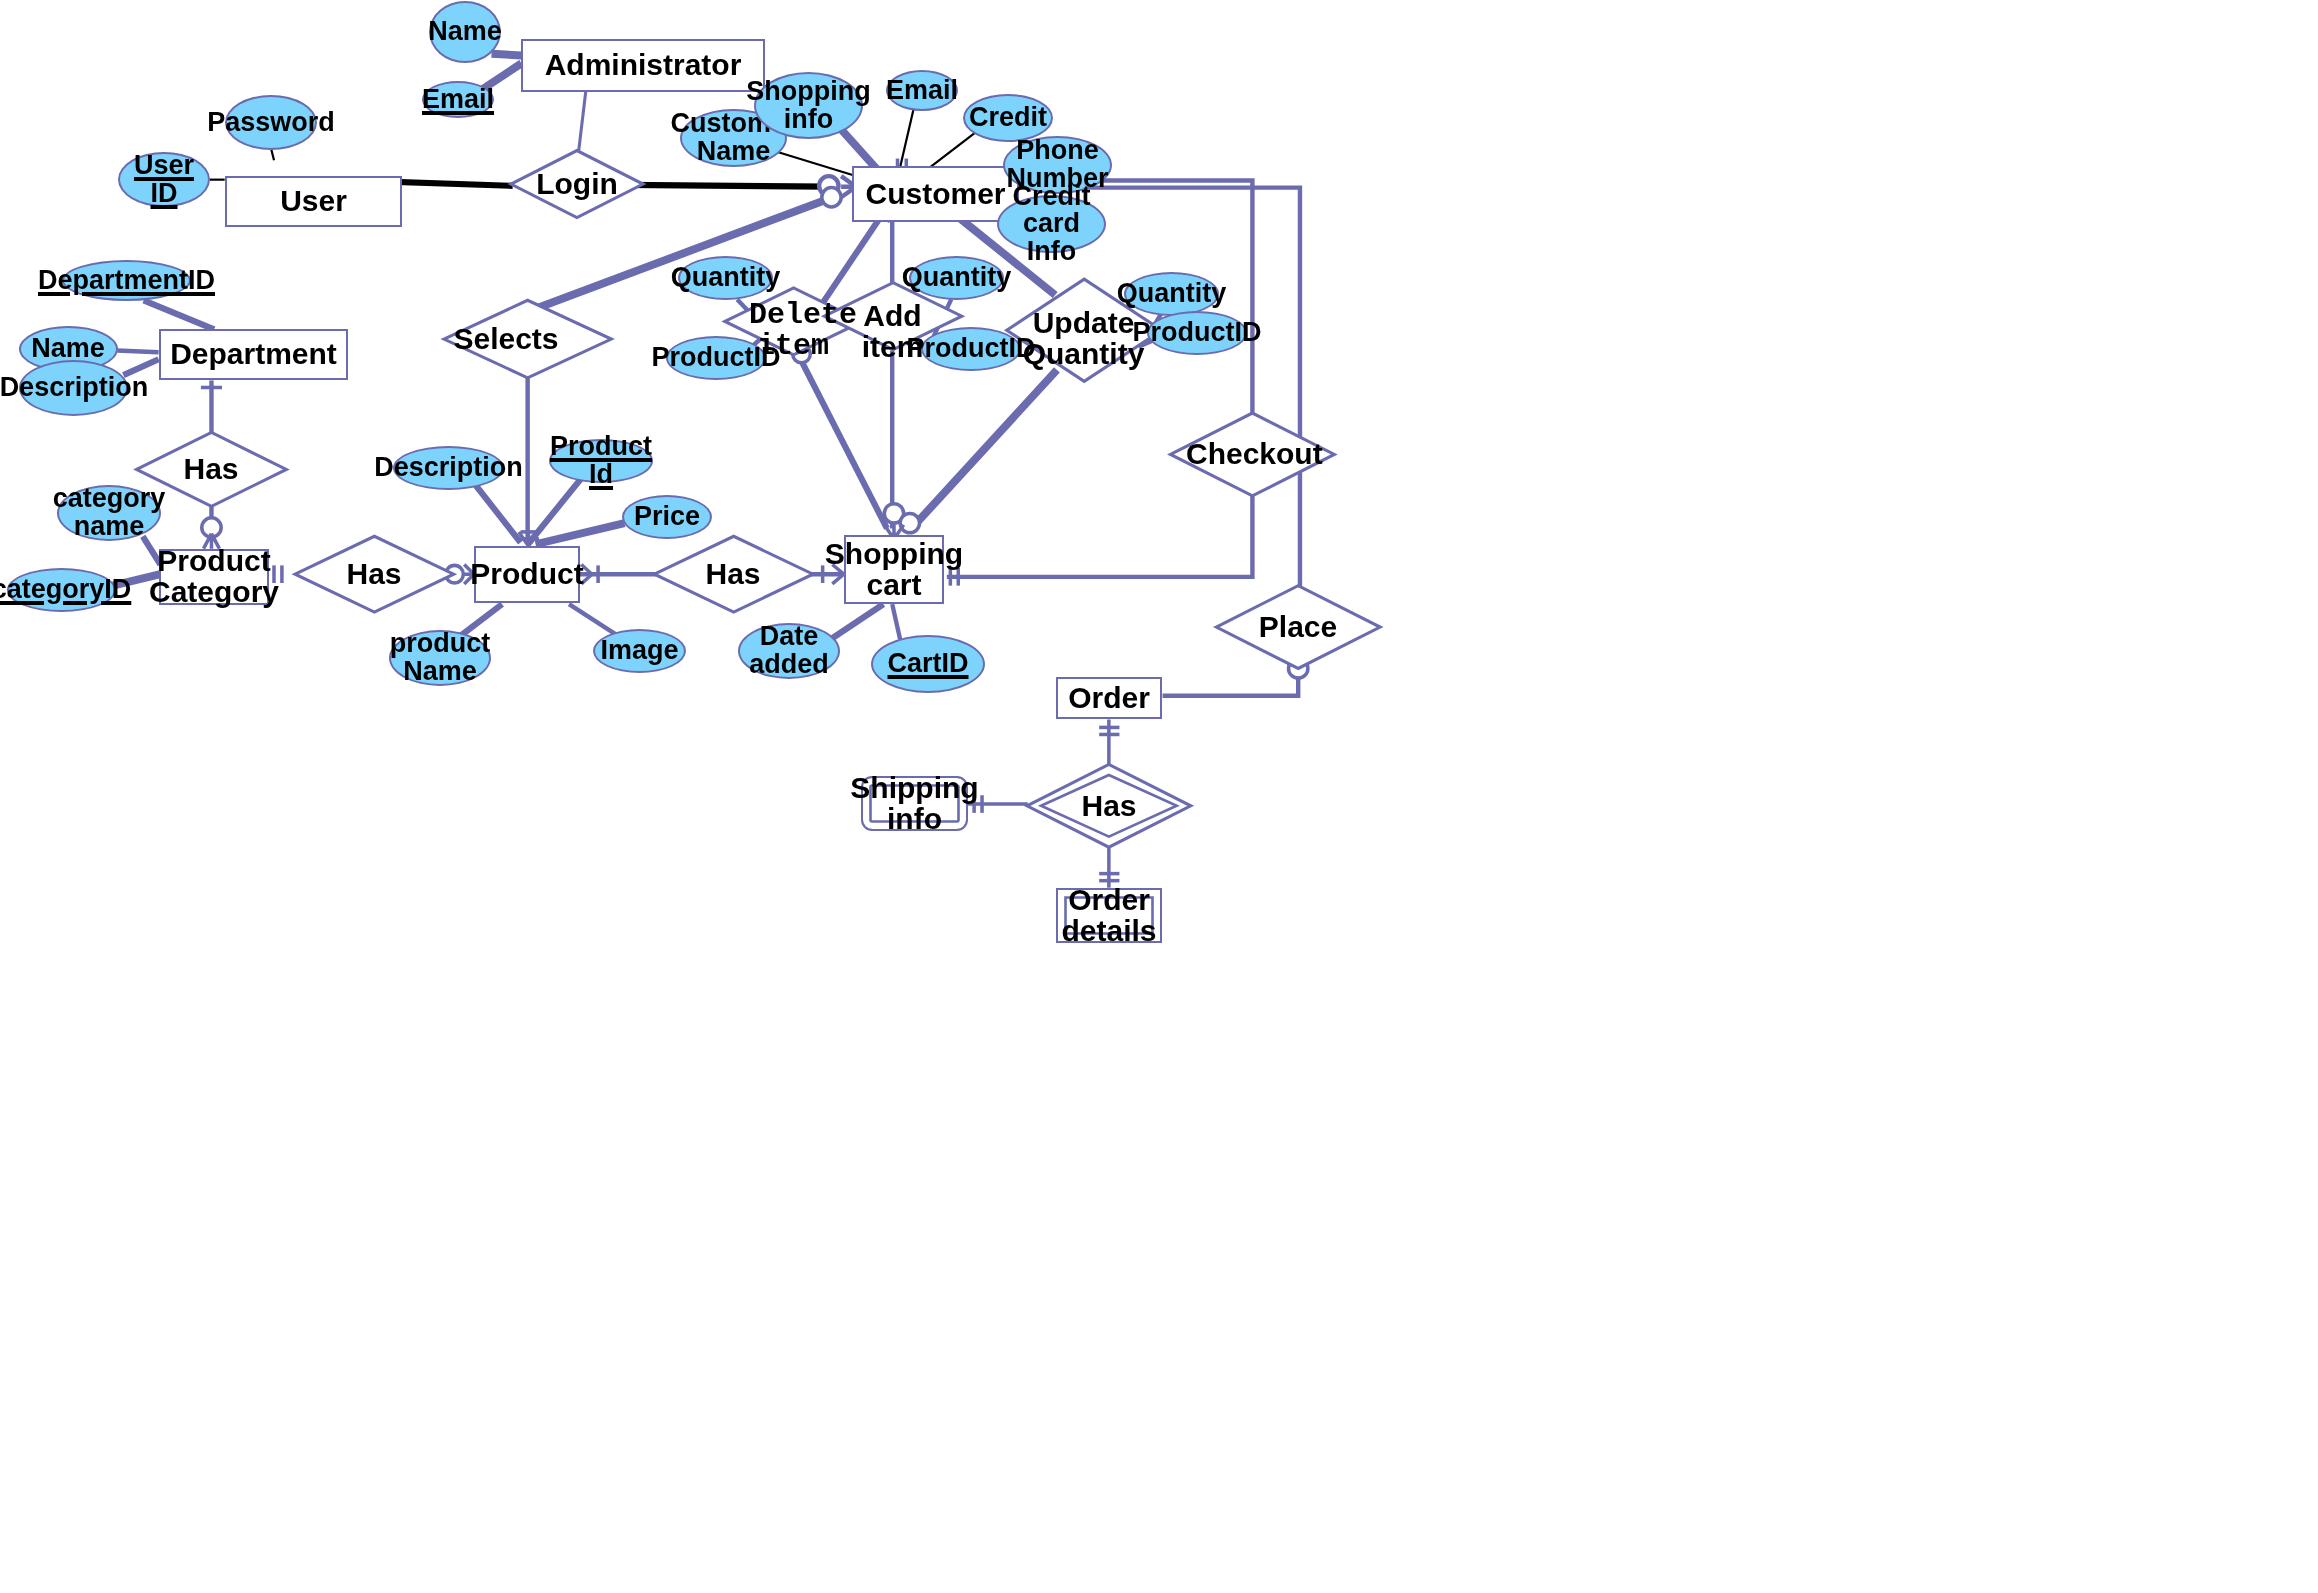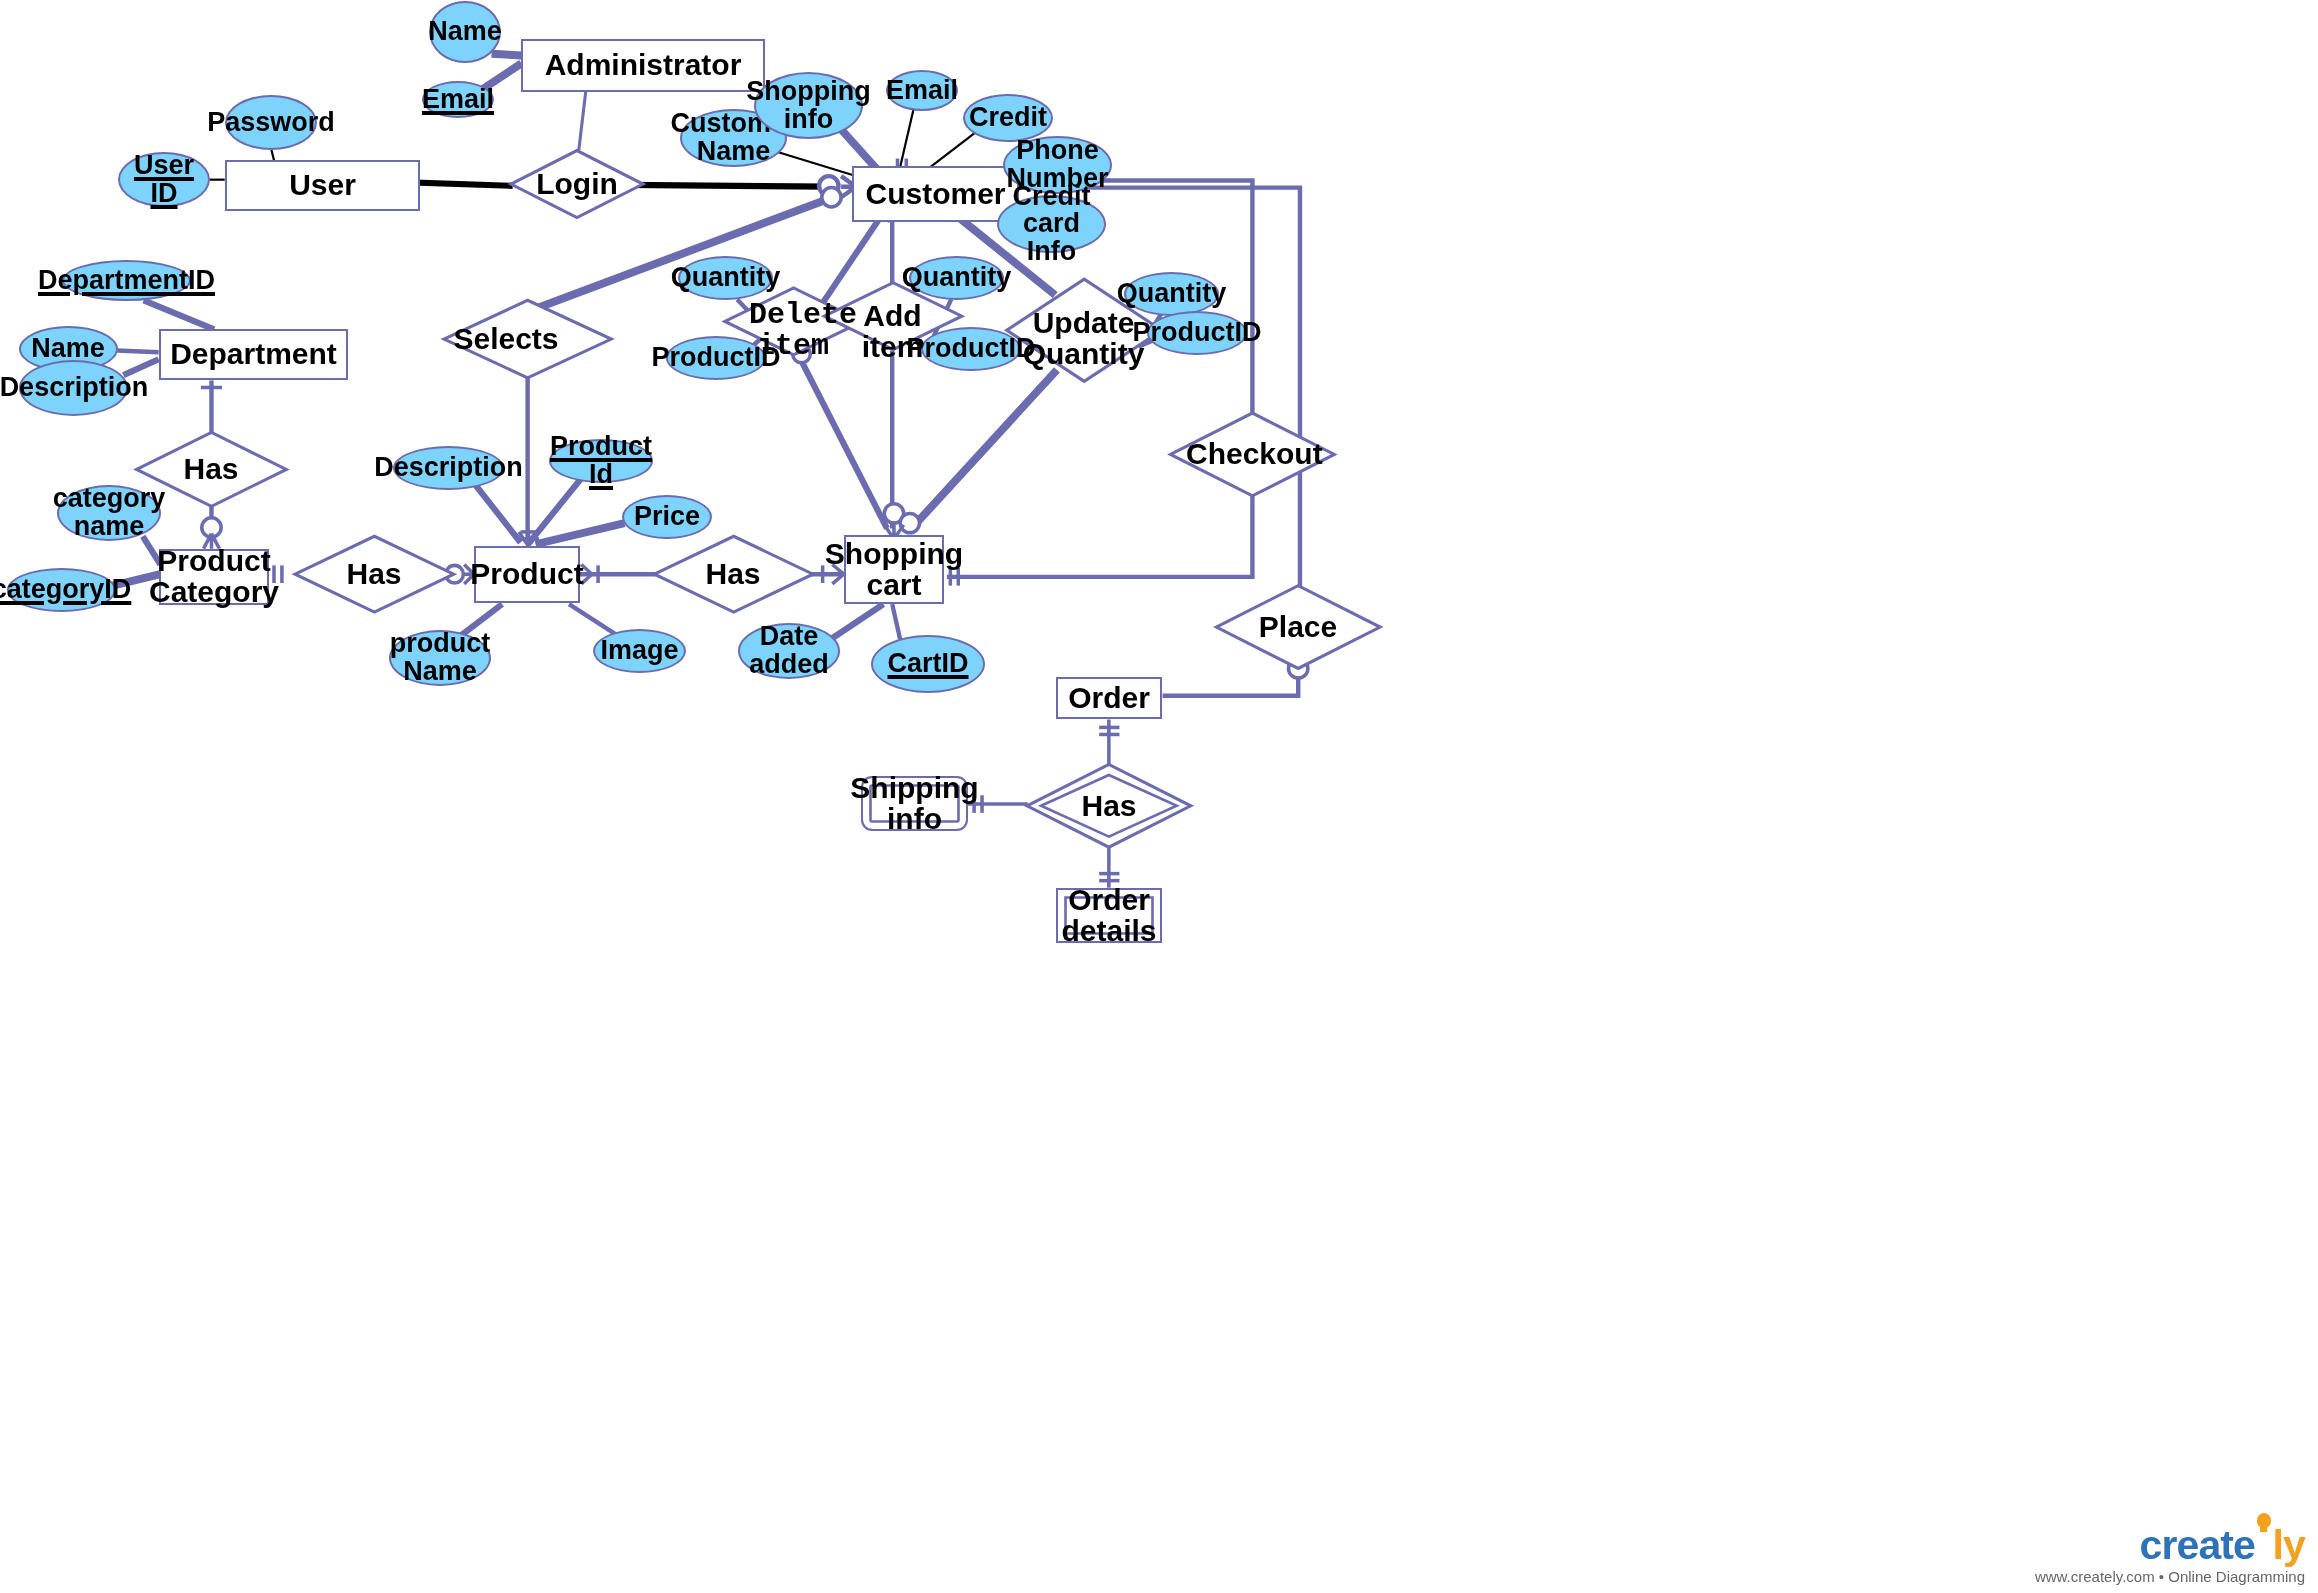--- a/index.html
+++ b/index.html
@@ -221,21 +221,21 @@
   <div class="rel-label" style="left:440px;top:324px;width:132px;">Selects</div>
   <div class="rel-label" style="left:749px;top:300px;width:88px;white-space:pre;font-family:Liberation Mono, monospace;">Delete
 item</div>
   <div class="rel-label" style="left:831px;top:301px;width:123px;">Add item</div>
   <div class="rel-label" style="left:1022px;top:308px;width:123px;white-space:pre;">Update
 Quantity</div>
   <div class="rel-label" style="left:1186px;top:439px;width:132px;">Checkout</div>
   <div class="rel-label" style="left:1232px;top:612px;width:132px;">Place</div>
   <div class="rel-label" style="left:1043px;top:791px;width:132px;">Has</div>
 
-  <div class="node entity" style="left:225px;top:160px;width:195px;height:51px;">User</div>
+  <div class="node entity" style="left:225px;top:176px;width:177px;height:51px;">User</div>
   <div class="node entity" style="left:521px;top:39px;width:244px;height:53px;">Administrator</div>
   <div class="node entity" style="left:852px;top:166px;width:167px;height:56px;text-align:right;">Customer</div>
   <div class="node entity" style="left:159px;top:329px;width:189px;height:51px;">Department</div>
   <div class="node entity" style="left:159px;top:549px;width:110px;height:56px;white-space:pre-line;">Product
 Category</div>
   <div class="node entity" style="left:474px;top:546px;width:106px;height:57px;">Product</div>
   <div class="node entity" style="left:844px;top:535px;width:100px;height:69px;white-space:pre-line;">Shopping
 cart</div>
   <div class="node entity" style="left:1056px;top:677px;width:106px;height:42px;">Order</div>
   <div class="node weak-entity" style="left:861px;top:776px;width:107px;height:55px;white-space:pre-line;border-radius:11px;">Shipping
@@ -284,19 +284,15 @@
   <div class="node attr" style="left:909px;top:256px;width:95px;height:44px;">Quantity</div>
   <div class="node attr" style="left:921px;top:327px;width:100px;height:44px;">ProductID</div>
   <div class="node attr" style="left:1124px;top:272px;width:95px;height:44px;">Quantity</div>
   <div class="node attr" style="left:1147px;top:311px;width:100px;height:44px;">ProductID</div>
   <div class="node attr" style="left:738px;top:623px;width:102px;height:56px;white-space:pre-line;">Date
 added</div>
   <div class="node attr" style="left:871px;top:635px;width:114px;height:58px;">
     <span class="key">CartID</span>
     </div>
 
-  <div class="watermark">
-    <div class="wm-word"><span class="wm-blue">creat</span><span class="wm-blue">e</span><span class="bulb"></span><span class="wm-orange">ly</span></div>
-    <div class="wm-sub">www.creately.com • Online Diagramming</div>
-  </div>
 
 </div>
 
 
 </body></html>

